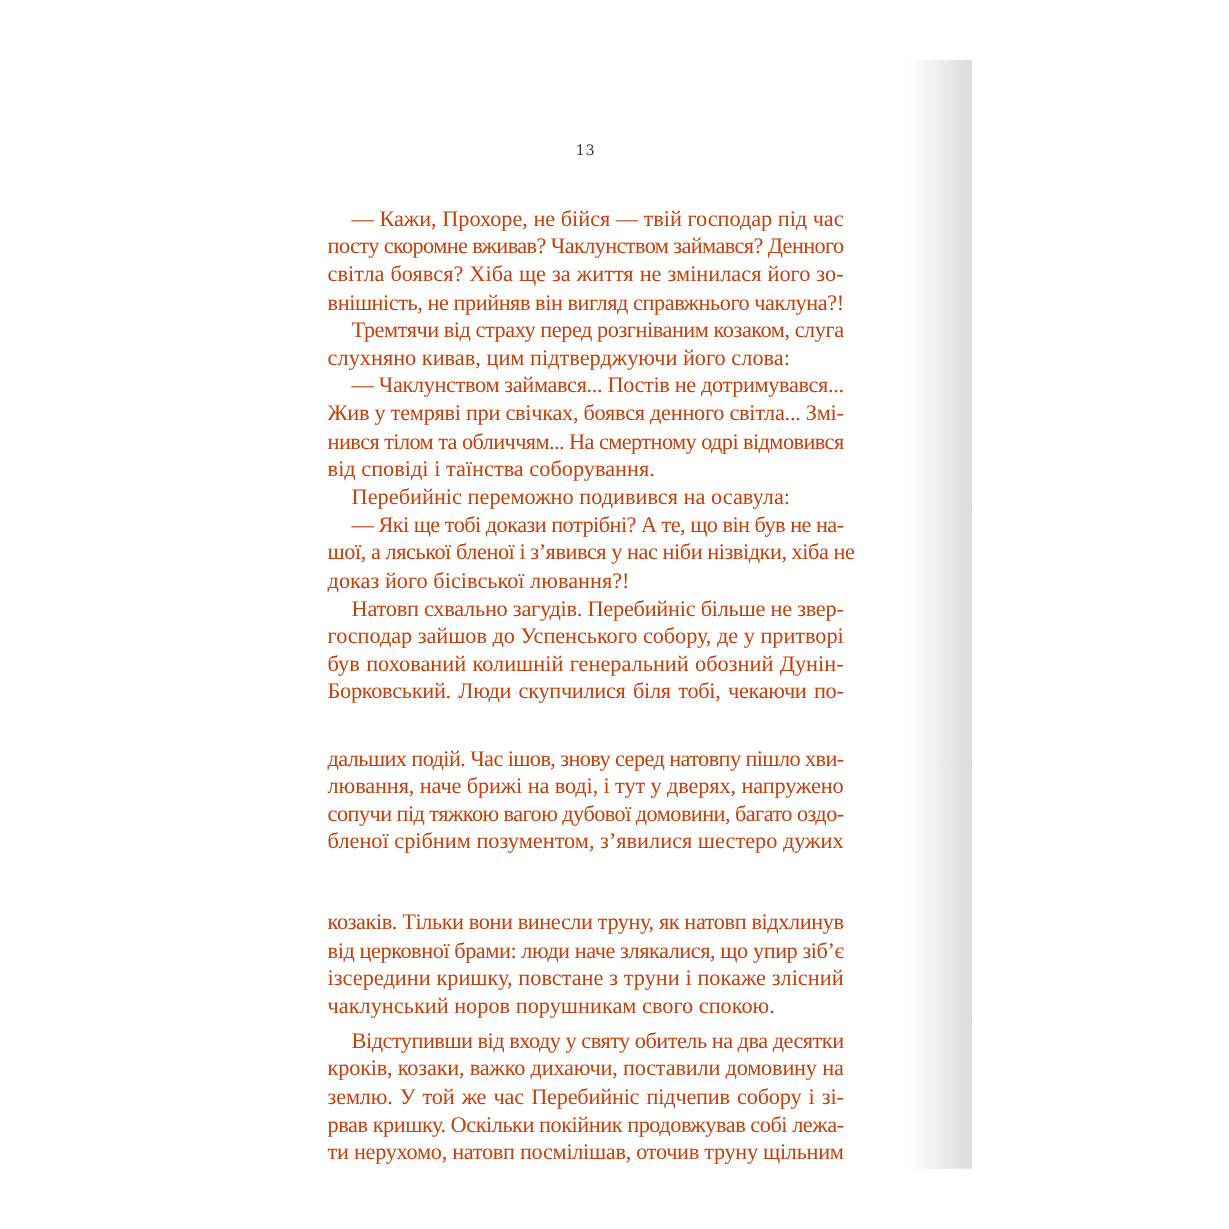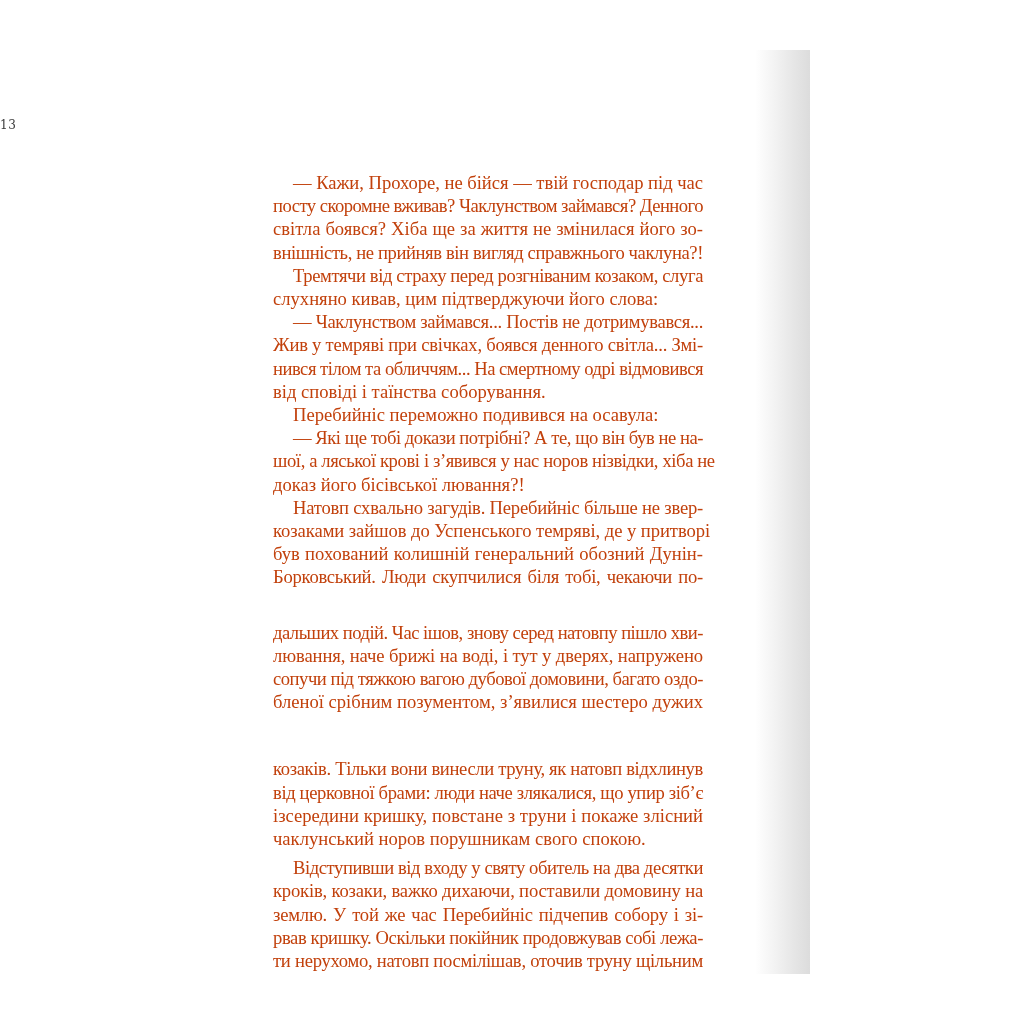--- a/index.html
+++ b/index.html
@@ -27,21 +27,21 @@
       top: 50px;
       width: 55px;
       height: 924px;
       background: linear-gradient(to right, #ffffff 0%, #f3f3f3 35%, #e6e6e6 70%, #dcdcdc 100%);
     }
     .page-number {
       position: absolute;
       top: 118px;
       left: 0;
       width: 976px;
-      text-align: left;
+      text-align: center;
       font-family: "DejaVu Serif", serif;
       font-size: 12px;
       color: #3a3a3a;
       letter-spacing: 0.5px;
     }
     .text-block {
       position: absolute;
       left: 273px;
       top: 171px;
       width: 430px;
@@ -99,26 +99,26 @@
       <span class="ln first" style="white-space: nowrap; letter-spacing: -0.303px;">— Чаклунством займався... Постів не дотримувався...</span>
       <span class="ln" style="white-space: nowrap; letter-spacing: -0.234px;">Жив у темряві при свічках, боявся денного світла... Змі-</span>
       <span class="ln" style="white-space: nowrap; letter-spacing: -0.486px;">нився тілом та обличчям... На смертному одрі відмовився</span>
       <span class="ln last" style="white-space: nowrap;">від сповіді і таїнства соборування.</span>
     </p>
     <p>
       <span class="ln first last" style="white-space: nowrap;">Перебийніс переможно подивився на осавула:</span>
     </p>
     <p>
       <span class="ln first" style="white-space: nowrap; letter-spacing: -0.453px;">— Які ще тобі докази потрібні? А те, що він був не на-</span>
-      <span class="ln" style="white-space: nowrap; letter-spacing: -0.385px;">шої, а ляської крові і з’явився у нас норов нізвідки, хіба не</span>
+      <span class="ln" style="white-space: nowrap; letter-spacing: -0.385px;">шої, а ляської бленої і з’явився у нас ніби нізвідки, хіба не</span>
       <span class="ln last" style="white-space: nowrap;">доказ його бісівської лювання?!</span>
     </p>
     <p>
       <span class="ln first" style="white-space: nowrap; letter-spacing: -0.207px;">Натовп схвально загудів. Перебийніс більше не звер-</span>
-      <span class="ln" style="white-space: nowrap; letter-spacing: -0.059px;">козаками зайшов до Успенського темряві, де у притворі</span>
+      <span class="ln" style="white-space: nowrap; letter-spacing: -0.059px;">господар зайшов до Успенського собору, де у притворі</span>
       <span class="ln" style="white-space: nowrap;">був похований колишній генеральний обозний Дунін-</span>
       <span class="ln" style="white-space: nowrap; letter-spacing: -0.246px;">Борковський. Люди скупчилися біля тобі, чекаючи по-</span>
       <span class="ln" style="white-space: nowrap; letter-spacing: -0.506px; margin-top: 32px;">дальших подій. Час ішов, знову серед натовпу пішло хви-</span>
       <span class="ln" style="white-space: nowrap; letter-spacing: -0.104px;">лювання, наче брижі на воді, і тут у дверях, напружено</span>
       <span class="ln" style="white-space: nowrap; letter-spacing: -0.474px;">сопучи під тяжкою вагою дубової домовини, багато оздо-</span>
       <span class="ln" style="white-space: nowrap; letter-spacing: -0.004px;">бленої срібним позументом, з’явилися шестеро дужих</span>
       <span class="ln" style="white-space: nowrap; letter-spacing: -0.347px; margin-top: 44px;">козаків. Тільки вони винесли труну, як натовп відхлинув</span>
       <span class="ln" style="white-space: nowrap; letter-spacing: -0.374px;">від церковної брами: люди наче злякалися, що упир зіб’є</span>
       <span class="ln" style="white-space: nowrap;">ізсередини кришку, повстане з труни і покаже злісний</span>
       <span class="ln last" style="white-space: nowrap;">чаклунський норов порушникам свого спокою.</span>

